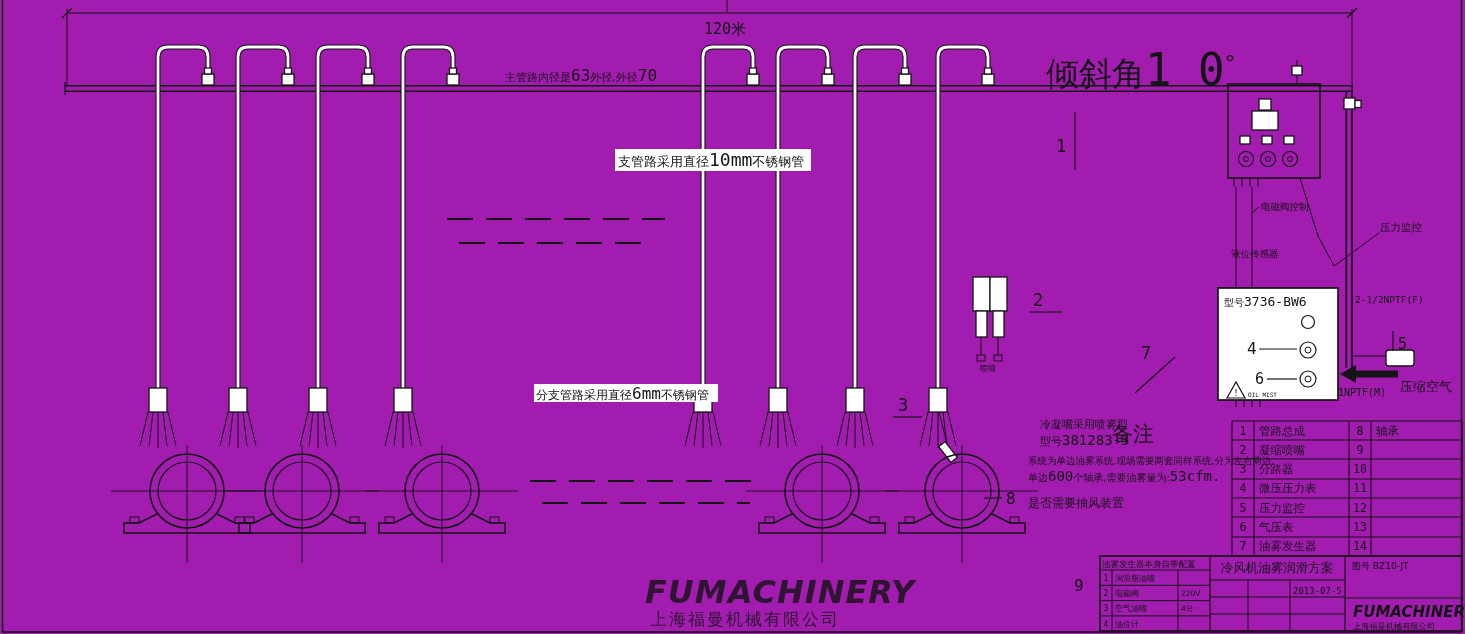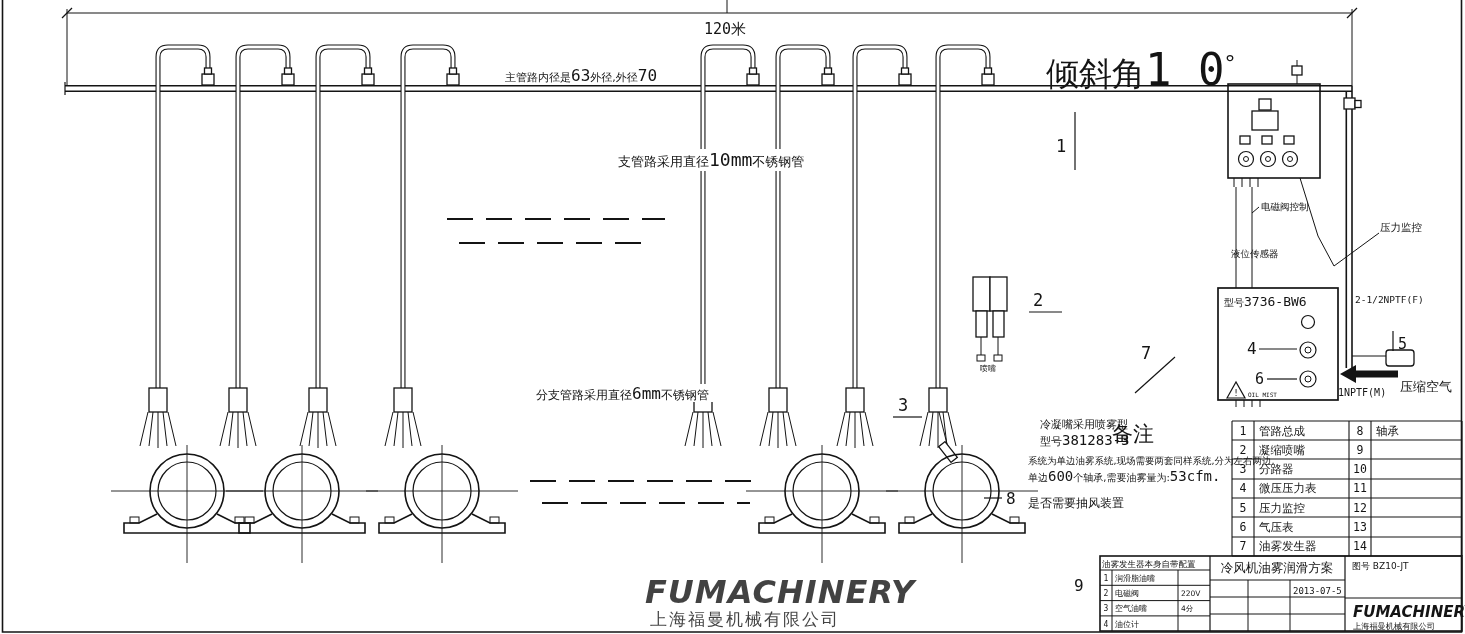--- a/index.html
+++ b/index.html
@@ -1,16 +1,16 @@
 <!DOCTYPE html>
 <html><head>
 <meta charset="utf-8">
 <style>
   html,body{margin:0;padding:0;background:#e8e8e8;}
-  .canvas{position:relative;width:1465px;height:634px;background:#ffffff;overflow:hidden;
+  .canvas{position:relative;width:1465px;height:634px;background:#a21caf;overflow:hidden;
           font-family:"DejaVu Sans","Liberation Sans",sans-serif;}
   svg{display:block;}
   svg text{fill:#141414;font-family:"DejaVu Sans","Liberation Sans",sans-serif;}
   .num{font-family:"DejaVu Sans Mono","Liberation Mono",monospace;}
   .ln{stroke:#141414;stroke-width:1.2;fill:none;}
   .ln15{stroke:#141414;stroke-width:1.6;fill:none;}
   .thin{stroke:#141414;stroke-width:1;fill:none;}
   .cl{stroke:#141414;stroke-width:.9;fill:none;}
   .pipe-b{stroke:#141414;stroke-width:5;fill:none;}
   .pipe-w{stroke:#ffffff;stroke-width:2.8;fill:none;}

